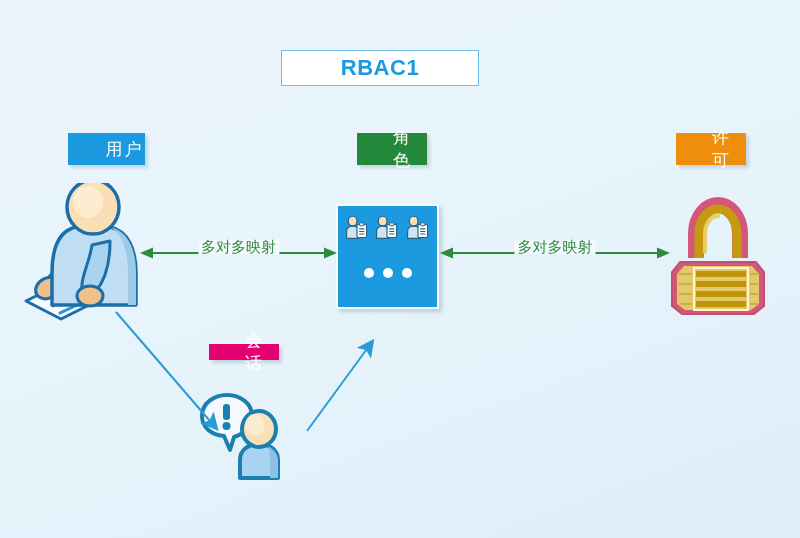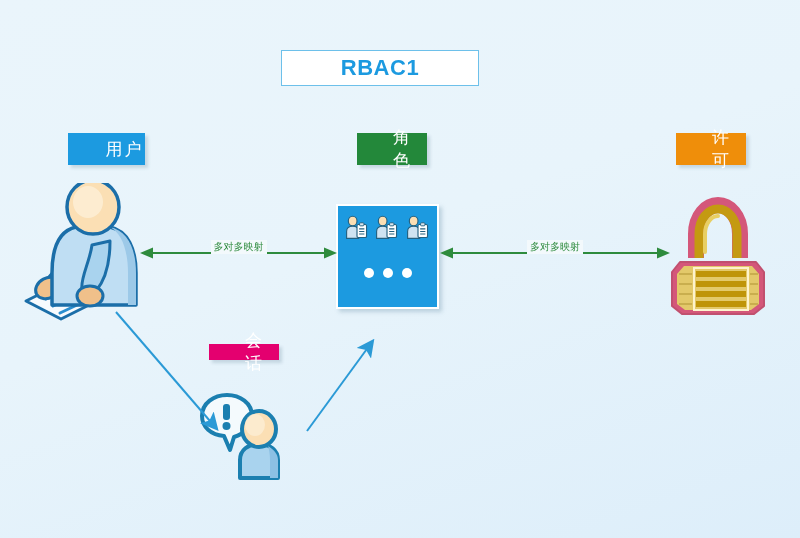--- a/index.html
+++ b/index.html
@@ -88,21 +88,21 @@
   .map-arrow { height: 26px; }
   #arrow-user-role { left: 140px; top: 240px; width: 197px; }
   #arrow-role-perm { left: 440px; top: 240px; width: 230px; }
   .map-label {
     position: absolute;
     top: 0;
     left: 50%;
     transform: translateX(-50%);
     background: #f3f9fc;
     color: #2e8b3d;
-    font-size: 10px;
+    font-size: 15px;
     line-height: 14px;
     padding: 0 3px;
     white-space: nowrap;
   }
 
   
   #blue-arrows { left: 0; top: 0; width: 800px; height: 538px; pointer-events: none; }
 
   
   .icon-user-large  { left: 18px;  top: 183px; width: 132px; height: 140px; }

